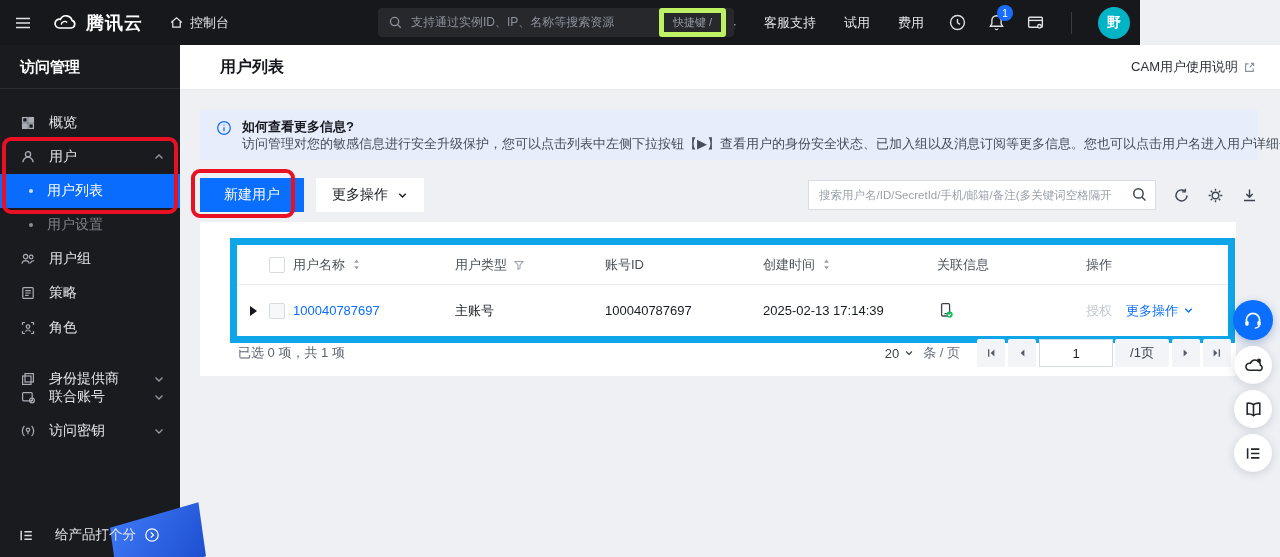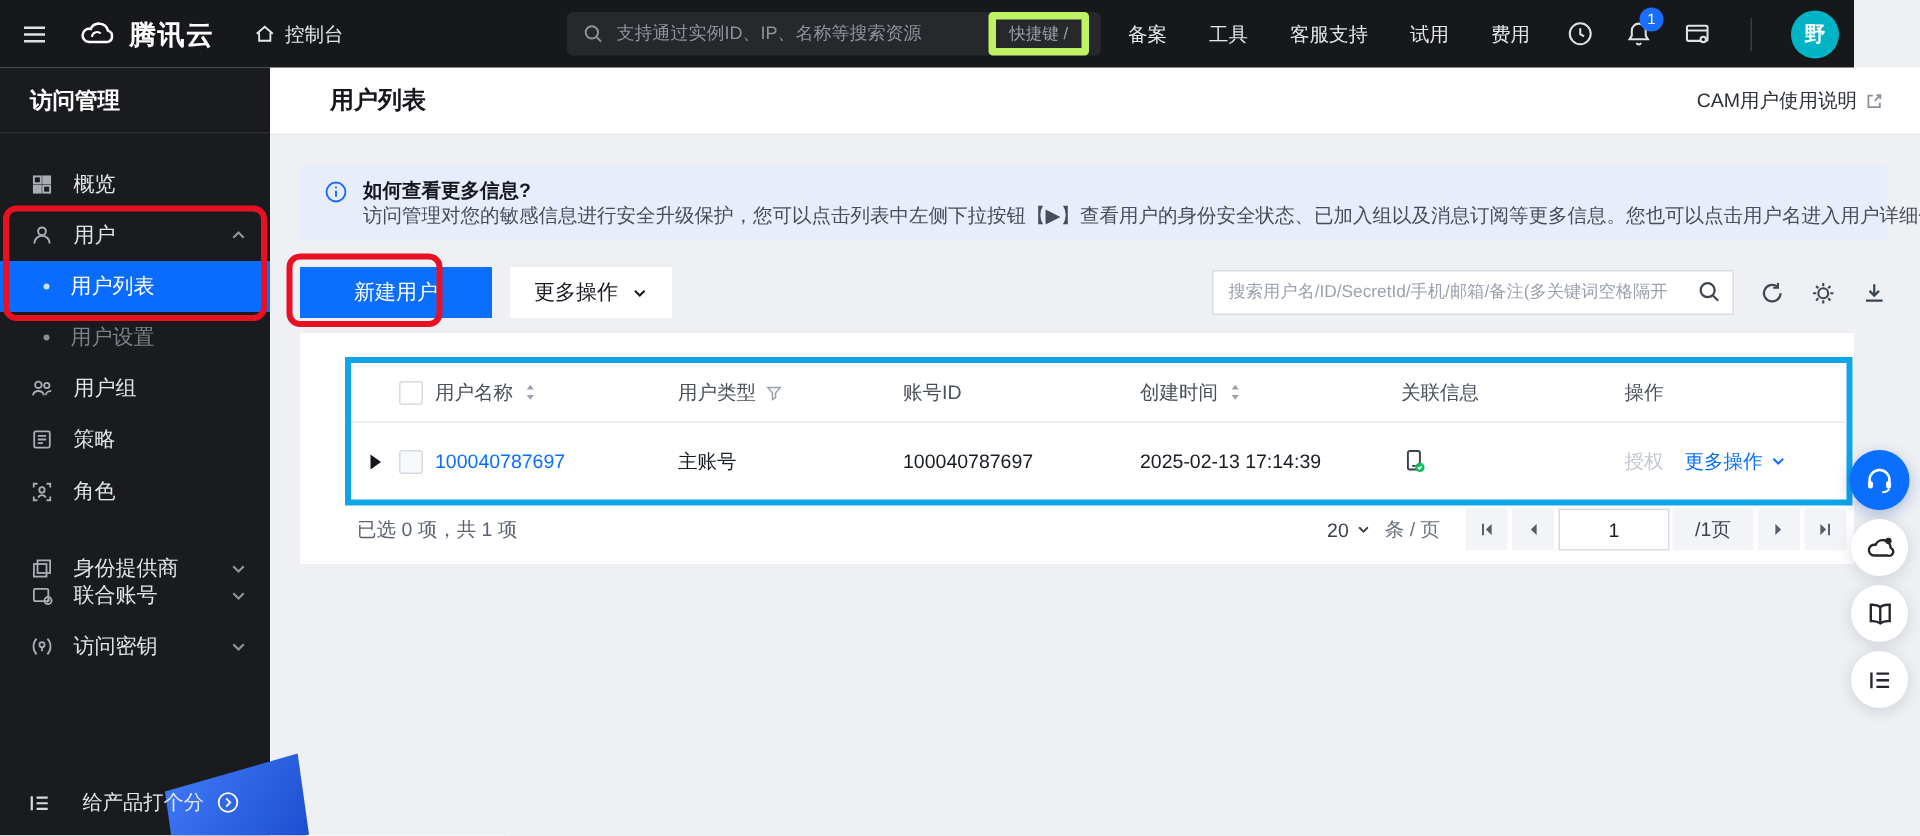--- a/index.html
+++ b/index.html
@@ -1,20 +1,20 @@
 <!DOCTYPE html>
 <html><head>
 <meta charset="utf-8">
 <style>
   * { margin:0; padding:0; box-sizing:border-box; font-family:"Liberation Sans","DejaVu Sans",sans-serif; }
   html,body { width:1280px; height:557px; }
   .screen { position:relative; width:1280px; height:557px; overflow:hidden; background:#eef0f4; }
 
   
-  .topbar { position:absolute; left:0; top:0; width:1236px; height:45px; background:#17181b; color:#e8eaed; display:flex; align-items:center; z-index:30; }
+  .topbar { position:absolute; left:0; top:0; width:1140px; height:45px; background:#17181b; color:#e8eaed; display:flex; align-items:center; z-index:30; }
   .tb-burger { width:46px; display:flex; justify-content:center; color:#dfe1e5; cursor:pointer; }
   .tb-logo { display:flex; align-items:center; gap:8px; margin-left:6px; }
   .tb-logo-text { font-size:18px; font-weight:bold; color:#fff; letter-spacing:1px; }
   .tb-console { display:flex; align-items:center; gap:6px; margin-left:26px; font-size:13px; color:#e4e6ea; cursor:pointer; }
   .tb-search { position:absolute; left:378px; top:8px; width:356px; height:29px; background:#26282c; border-radius:4px; display:flex; align-items:center; padding:0 8px 0 10px; color:#8d929b; }
   .tb-search-ph { font-size:12px; color:#8d929b; flex:1; margin-left:8px; white-space:nowrap; overflow:hidden; }
   .tb-shortcut { font-size:11px; color:#9aa0a8; border:5px solid #bef264; border-radius:3px; padding:2px 9px; white-space:nowrap; }
   .tb-sep { width:1px; height:22px; background:#3a3d42; margin:0 14px 0 16px; }
   .tb-right { margin-left:auto; display:flex; align-items:center; padding-right:10px; }
   .tb-nav-item { font-size:13px; color:#e4e6ea; margin:0 14px; cursor:pointer; white-space:nowrap; }
@@ -45,32 +45,32 @@
   .ph-link .ico { color:#8a92a0; display:flex; }
 
   
   .banner { position:absolute; left:200px; top:110px; width:1058px; height:50px; background:#e7edfb; padding:8px 16px 0 16px; display:flex; gap:10px; border-radius:2px; }
   .banner .ico { color:#1a6eff; margin-top:2px; display:flex; }
   .banner-title { font-size:13px; font-weight:bold; color:#17191e; line-height:17px; }
   .banner-body { font-size:13px; color:#474e59; line-height:18px; white-space:nowrap; overflow:hidden; }
 
   
   .toolbar { position:absolute; left:200px; top:178px; width:1058px; height:34px; display:flex; align-items:center; z-index:5; }
-  .btn-primary { height:34px; padding:0 36px; background:#0a6eff; border:none; color:#fff; font-size:14px; cursor:pointer; }
+  .btn-primary { height:34px; padding:0 24px; background:#0a6eff; border:none; color:#fff; font-size:14px; cursor:pointer; }
   .btn-plain { height:34px; padding:0 16px; margin-left:12px; background:#fff; border:none; color:#181b21; font-size:14px; display:flex; align-items:center; gap:9px; cursor:pointer; }
   .tool-right { margin-left:auto; display:flex; align-items:center;justify-content:center; }
   .tool-search { position:relative; width:348px; height:30px; }
   .tool-search input { width:100%; height:100%; border:1px solid #d8dce4; background:#fff; padding:0 30px 0 10px; font-size:11.5px; color:#30343c; outline:none; }
   .tool-search input::placeholder { color:#9aa1ad; }
   .tool-search .ico { position:absolute; right:8px; top:6px; color:#3d4550; display:flex; cursor:pointer; }
   .tool-ico { margin-left:17px; color:#3d4550; display:flex; cursor:pointer; }
 
   
   .panel { position:absolute; left:200px; top:222px; width:1036px; height:154px; background:#fff; }
-  .tablebox { position:absolute; left:30px; top:16px; width:1005px; border:4px solid #0ea5e9; background:#fff; }
+  .tablebox { position:absolute; left:30px; top:16px; width:1005px; border:7px solid #0ea5e9; background:#fff; }
   .trow { display:flex; align-items:center; }
   .thead { height:40px; border-bottom:1px solid #e7eaef; font-size:13px; color:#4a505a; }
   .tdata { height:51px; font-size:13px; color:#181c24; }
   .c-exp { width:14px; margin-left:13px; display:flex; }
   .c-chk { width:16px; margin-left:5px; display:flex; }
   .c-name { width:162px; margin-left:8px; display:flex; align-items:center; gap:6px; }
   .c-type { width:150px; display:flex; align-items:center; gap:6px; }
   .c-id { width:158px; }
   .c-time { width:174px; display:flex; align-items:center; gap:6px; }
   .c-rel { width:149px; display:flex; }

